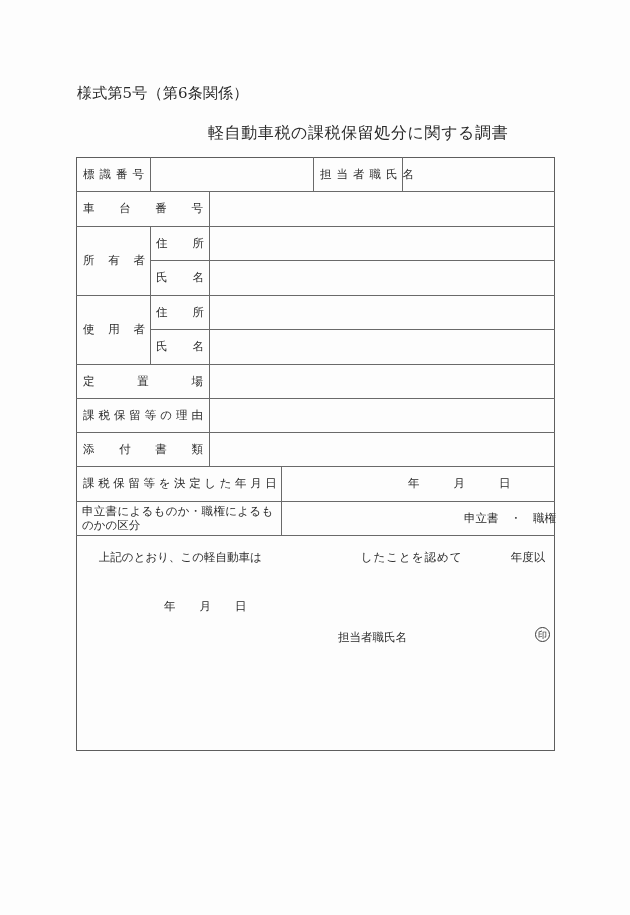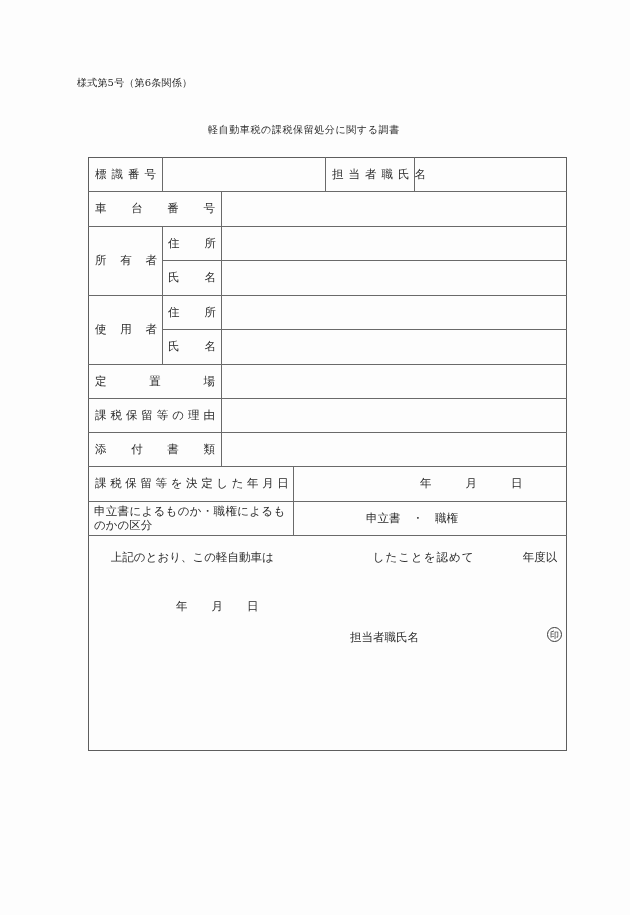--- a/index.html
+++ b/index.html
@@ -11,38 +11,37 @@
       width: 630px;
       height: 915px;
       position: relative;
       font-family: "DejaVu Serif", "Liberation Serif", serif;
       color: #2a2a2a;
       overflow: hidden;
     }
     .form-number {
       position: absolute;
       left: 77px;
-      top: 76px;
-      font-size: 10px;
+      top: 84px;
+      font-size: 15px;
       letter-spacing: 0.2px;
     }
     .form-title {
       position: absolute;
       left: 208px;
       top: 123px;
-      font-size: 10px;
+      font-size: 16px;
       letter-spacing: 0.6px;
     }
     .sheet {
       position: absolute;
       left: 76px;
       top: 157px;
       width: 480px;
       height: 595px;
-      margin-left: 12px;
     }
     .hline, .vline {
       position: absolute;
       background: #6a6a6a;
     }
     .hline { height: 1px; }
     .vline { width: 1px; }
     .outer {
       position: absolute;
       left: 0; top: 0;
@@ -233,21 +232,21 @@
   <div class="cell-label" style="left:206px;top:309px;width:272px;height:35px;padding-left:126px;gap:34px;">
     <span>年</span>
     <span>月</span>
     <span>日</span>
   </div>
 
   <div class="cell-label" style="left:6px;top:344px;width:198px;height:34px;flex-direction:column;align-items:flex-start;justify-content:center;line-height:14px;">
     <span style="letter-spacing:0.3px;">申立書によるものか・職権によるも</span>
     <span>のかの区分</span>
   </div>
-  <div class="cell-label centered" style="left:188px;top:344px;width:272px;height:34px;">
+  <div class="cell-label centered" style="left:208px;top:344px;width:272px;height:34px;justify-content:flex-end;">
     <span>申立書　・　職権</span>
   </div>
 
   <div class="statement">
     <div class="stmt-line">
       <span style="padding-left:12px;">上記のとおり、この軽自動車は</span>
       <span style="width:99px;display:inline-block;"></span>
       <span style="letter-spacing:1px;">したことを認めて</span>
       <span style="width:48px;display:inline-block;"></span>
       <span>年度以</span>

